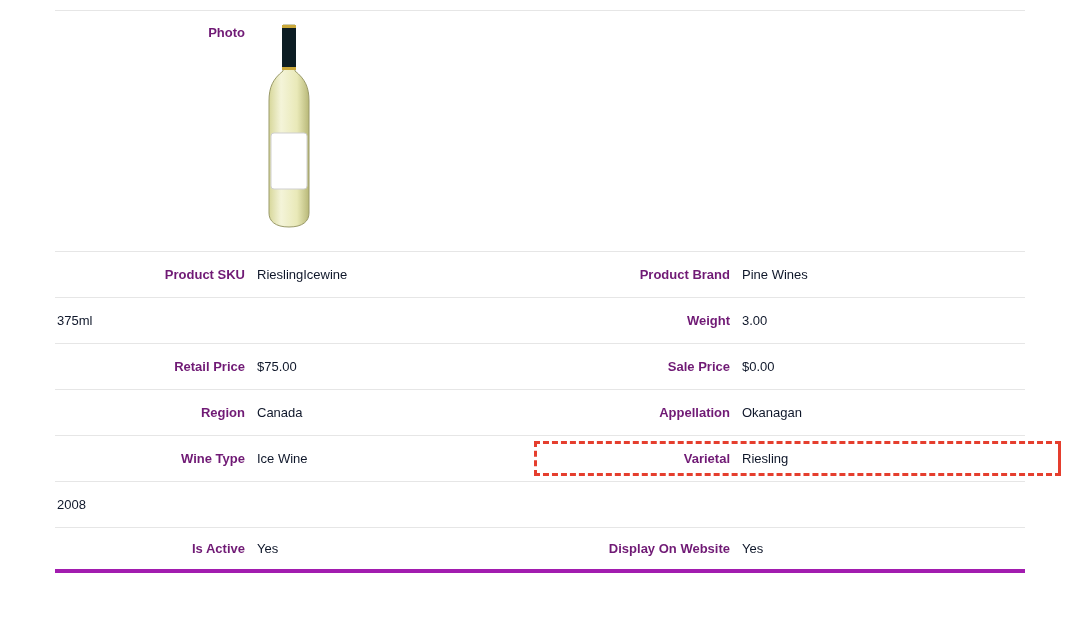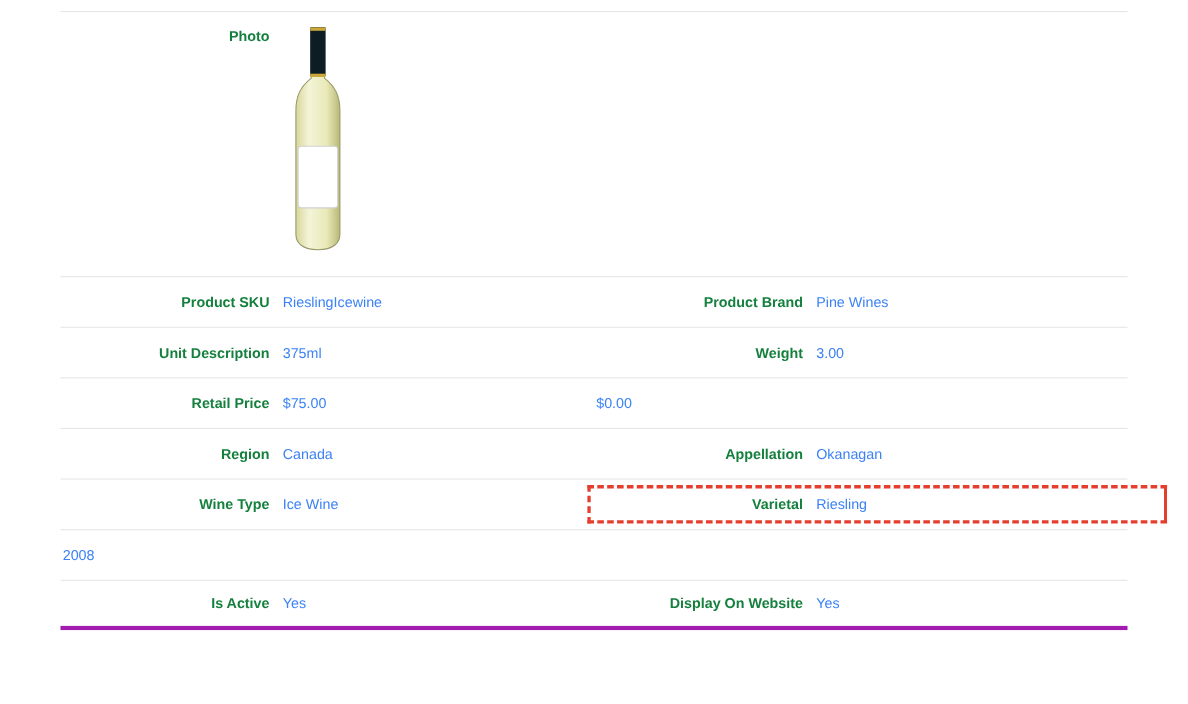--- a/index.html
+++ b/index.html
@@ -24,27 +24,27 @@
   }
   .row.photo-row { align-items: flex-start; min-height: auto; padding: 8px 0 18px; }
   .row:last-child { border-bottom: 4px solid #a21caf; }
   .half { display: flex; width: 50%; align-items: center; }
   .row.photo-row .half { align-items: flex-start; }
   .label {
     width: 200px;
     padding-right: 10px;
     text-align: right;
     font-weight: bold;
-    color: #15803d;
+    color: #701a75;
     line-height: 1.2;
   }
   .row.photo-row .label { padding-top: 6px; }
   .value {
     padding-left: 2px;
-    color: #3b82f6;
+    color: #0f172a;
     line-height: 1.2;
   }
   .highlight {
     position: relative;
   }
   .highlight::after {
     content: "";
     position: absolute;
     left: -6px;
     right: -36px;
@@ -100,35 +100,35 @@
       <div class="value">RieslingIcewine</div>
     </div>
     <div class="half">
       <div class="label">Product Brand</div>
       <div class="value">Pine Wines</div>
     </div>
   </div>
 
   <div class="row">
     <div class="half">
-      <div class="label">Unit Description</div>
       <div class="value">375ml</div>
     </div>
     <div class="half">
       <div class="label">Weight</div>
       <div class="value">3.00</div>
     </div>
   </div>
 
   <div class="row">
     <div class="half">
       <div class="label">Retail Price</div>
       <div class="value">$75.00</div>
     </div>
     <div class="half">
+      <div class="label">Sale Price</div>
       <div class="value">$0.00</div>
     </div>
   </div>
 
 
   <div class="row">
     <div class="half">
       <div class="label">Region</div>
       <div class="value">Canada</div>
     </div>

